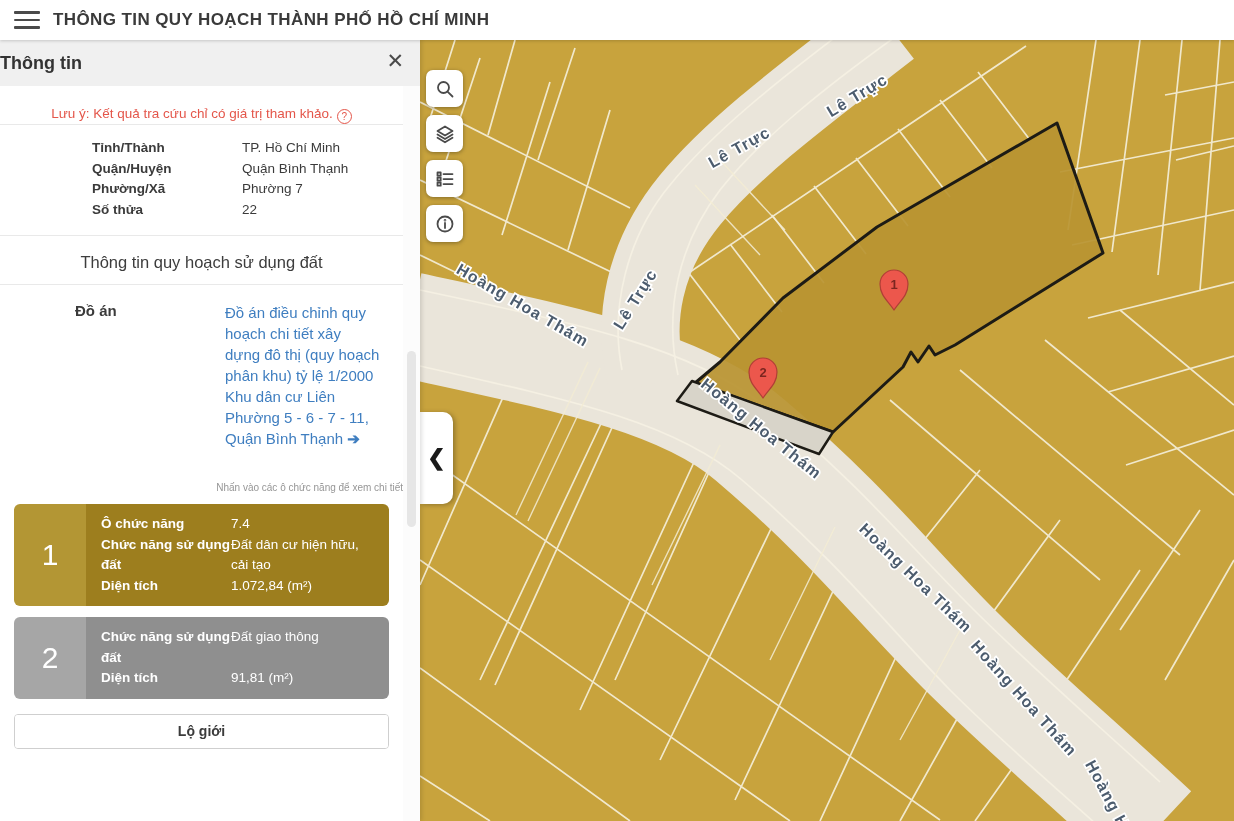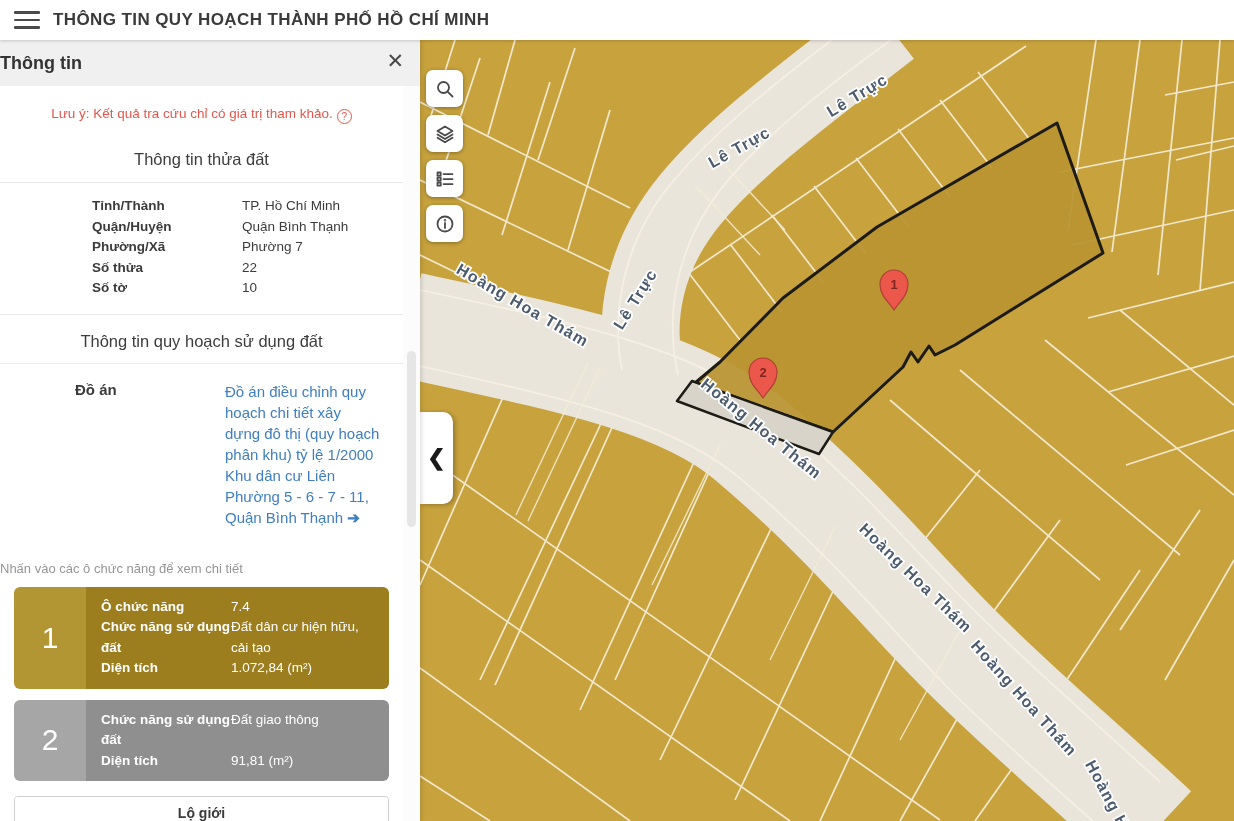--- a/index.html
+++ b/index.html
@@ -32,21 +32,21 @@
   .f-row { display:flex; line-height:20.5px; padding-left:92px; font-size:13.5px; color:#3b3b3b; }
   .f-label { width:150px; font-weight:bold; }
   .f-value { flex:1; }
 
   .sec2-title { margin:17px 0 12px; }
   .doan { display:flex; padding:17px 0 10px; padding-left:75px; font-size:15px; }
   .doan-label { width:150px; font-weight:bold; color:#3b3b3b; }
   .doan-link { flex:1; max-width:155px; color:#3f7ec0; line-height:21px; text-decoration:none; cursor:pointer; }
   .doan-arrow { color:#3f7ec0; font-weight:bold; }
 
-  .hint { margin:23px 0 11px; text-align:left; font-size:13px; color:#969696; }
+  .hint { margin:23px 0 11px; text-align:right; font-size:10px; color:#969696; }
 
   .zone { display:flex; margin:11px 14px 0; border-radius:6px; overflow:hidden; color:#fff; cursor:pointer; }
   .zone-num { width:72px; display:flex; align-items:center; justify-content:center; font-size:30px; }
   .zone-body { flex:1; padding:10px 23px 10px 15px; }
   .z-row { display:flex; font-size:13.5px; line-height:20.5px; }
   .z-label { width:130px; font-weight:bold; flex-shrink:0; }
   .z-value { flex:1; }
   .zone1 .zone-body { background:#9d7e1e; } .zone1 .zone-num { background:#b39634; }
   .zone2 .zone-body { background:#8f8f8f; } .zone2 .zone-num { background:#a6a6a6; }
 
@@ -86,43 +86,38 @@
 
   <div class="sidebar">
     <div class="panel-header">
       <div class="panel-title">Thông tin</div>
       <div class="panel-close">✕</div>
     </div>
 
     <div class="panel-body">
       <div class="warning"><span>Lưu ý: Kết quả tra cứu chỉ có giá trị tham khảo.</span><span class="q-circle">?</span></div>
 
-      <div class="sec-title">Thông tin thửa đất</div>
       <div class="divider"></div>
 
       <div class="fields">
         <div class="f-row">
             <div class="f-label">Tỉnh/Thành</div>
             <div class="f-value">TP. Hồ Chí Minh</div>
           </div>
         <div class="f-row">
             <div class="f-label">Quận/Huyện</div>
             <div class="f-value">Quận Bình Thạnh</div>
           </div>
         <div class="f-row">
             <div class="f-label">Phường/Xã</div>
             <div class="f-value">Phường 7</div>
           </div>
         <div class="f-row">
             <div class="f-label">Số thửa</div>
             <div class="f-value">22</div>
-          </div>
-        <div class="f-row">
-            <div class="f-label">Số tờ</div>
-            <div class="f-value">10</div>
           </div>
       </div>
 
       <div class="divider"></div>
       <div class="sec-title sec2-title">Thông tin quy hoạch sử dụng đất</div>
       <div class="divider"></div>
 
       <div class="doan">
         <div class="doan-label">Đồ án</div>
         <a class="doan-link"><span>Đồ án điều chỉnh quy hoạch chi tiết xây dựng đô thị (quy hoạch phân khu) tỷ lệ 1/2000 Khu dân cư Liên Phường 5 - 6 - 7 - 11, Quận Bình Thạnh</span> <span class="doan-arrow">➔</span></a>

